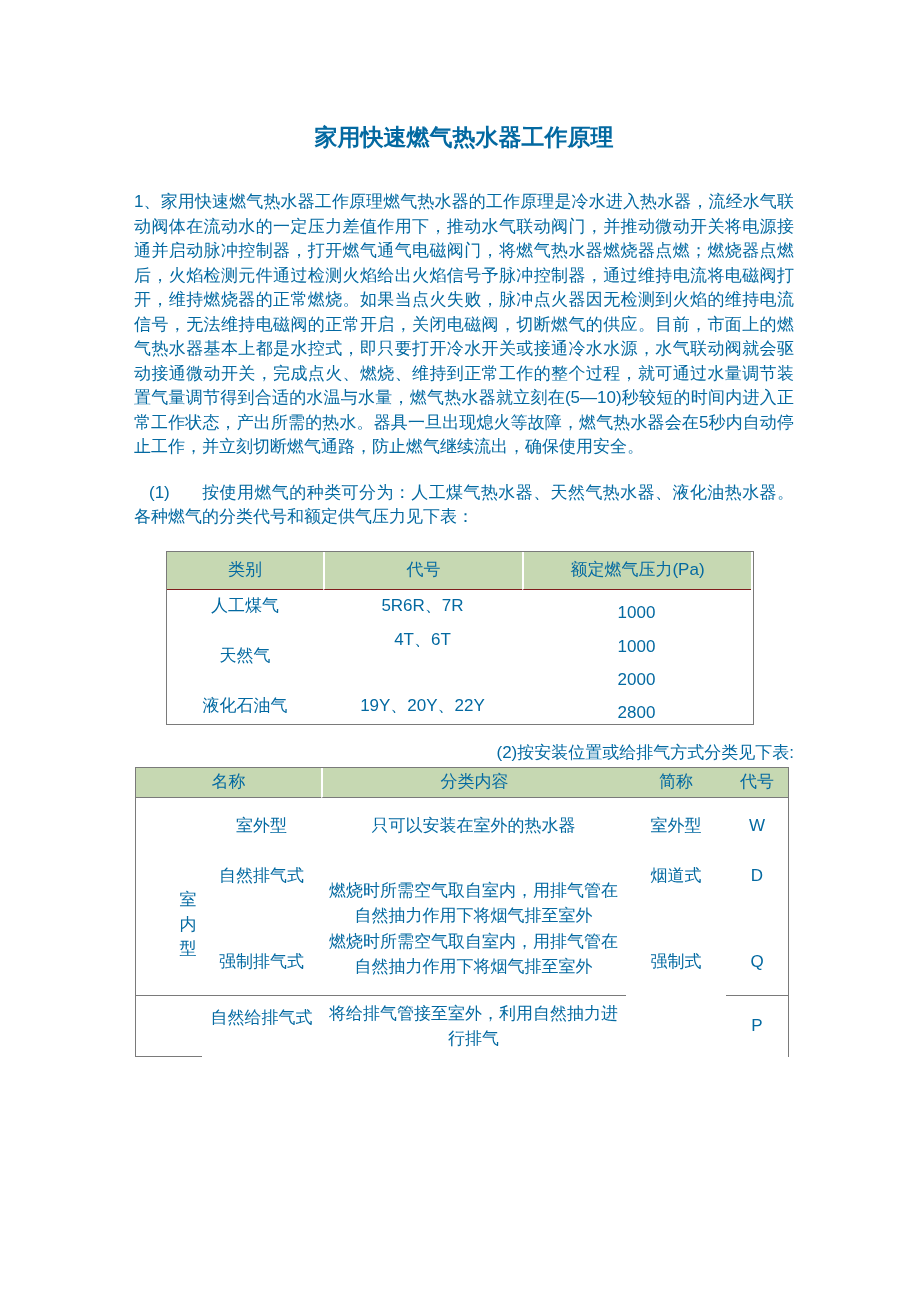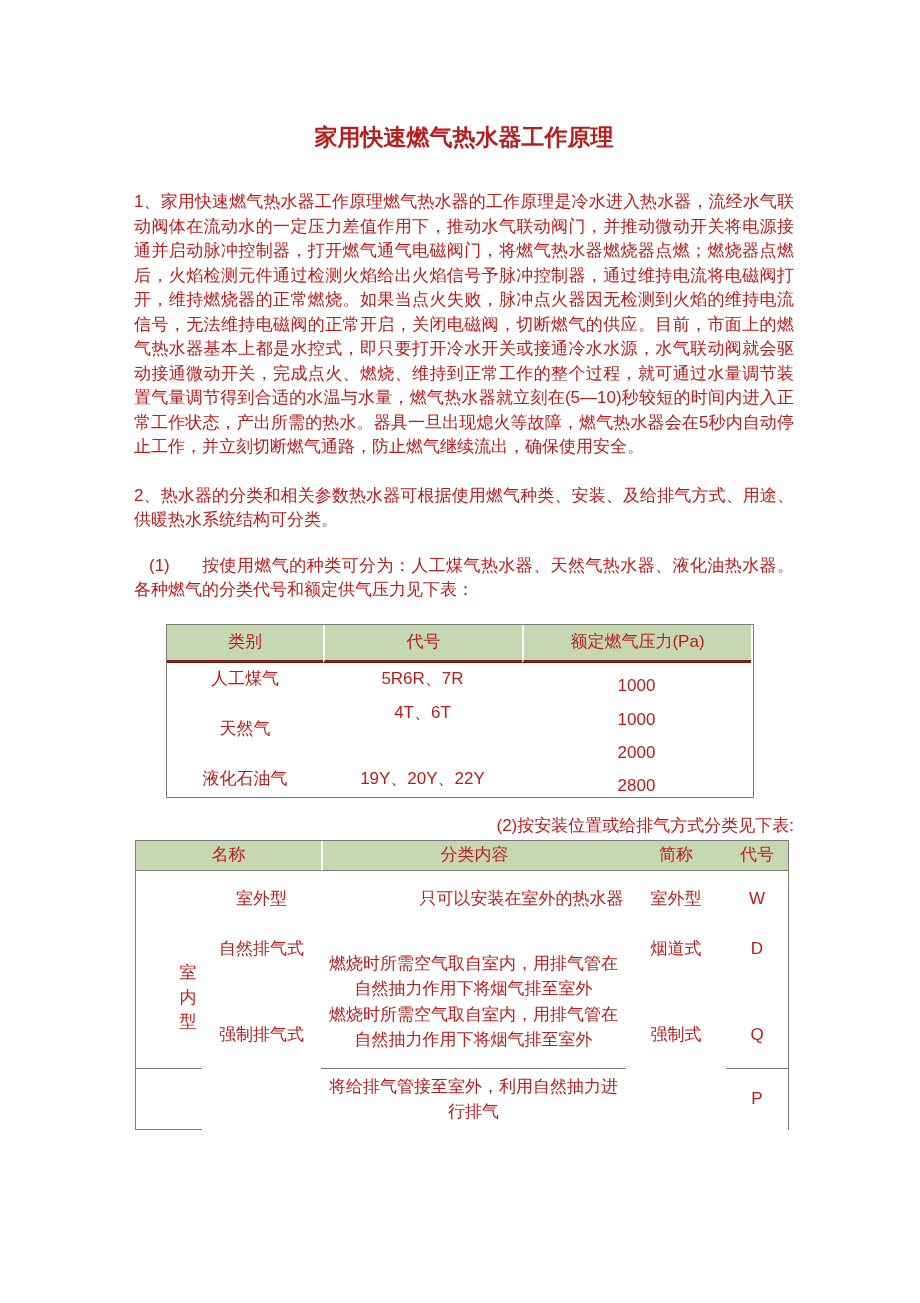--- a/index.html
+++ b/index.html
@@ -2,21 +2,21 @@
 <html><head>
 <meta charset="utf-8">
 <style>
   html,body { margin:0; padding:0; background:#ffffff; }
   .page {
     position:relative;
     width:920px; height:1303px;
     background:#ffffff;
     overflow:hidden;
     font-family:"Liberation Sans","DejaVu Sans",sans-serif;
-    color:#b91c1c;
+    color:#0369a1;
   }
   .content { margin:0 126px 0 134px; width:660px; }
   .title {
     margin:0; padding-top:122px;
     font-size:23px; font-weight:700;
     line-height:31px; text-align:center;
   }
   .para {
     margin:0; font-size:17px; line-height:24.5px;
     text-align:justify; line-break:anywhere;
@@ -35,21 +35,21 @@
     grid-template-rows:38px 34px 33px 33px 34px;
     width:586px;
     border:1px solid #7a7a7a;
     box-sizing:content-box;
     font-size:17px;
   }
   .t1 .cell, .t2 .cell {
     display:flex; align-items:center; justify-content:center;
     text-align:center; line-height:24.5px; box-sizing:border-box;
   }
-  .t1 .hc { background:#c6d8b2; border-bottom:3px solid #7f1d1d; }
+  .t1 .hc { background:#c6d8b2; border-bottom:1px solid #7f1d1d; }
   .t1 .wsep, .t2 .wsep { border-left:2px solid #ffffff; }
   .t1 .num span { position:relative; top:7px; }
 
   
   .t2 {
     margin:2px 0 0 1px;
     display:grid;
     grid-template-columns:66px 119px 305px 100px 62px;
     grid-template-rows:30px 57px 75px 65px 62px;
     width:652px;
@@ -70,21 +70,20 @@
 </head>
 <body>
 
 <div class="page">
   <div class="content">
 
     <h1 class="title">家用快速燃气热水器工作原理</h1>
 
     <p class="para p1">1、家用快速燃气热水器工作原理燃气热水器的工作原理是冷水进入热水器，流经水气联动阀体在流动水的一定压力差值作用下，推动水气联动阀门，并推动微动开关将电源接通并启动脉冲控制器，打开燃气通气电磁阀门，将燃气热水器燃烧器点燃；燃烧器点燃后，火焰检测元件通过检测火焰给出火焰信号予脉冲控制器，通过维持电流将电磁阀打开，维持燃烧器的正常燃烧。如果当点火失败，脉冲点火器因无检测到火焰的维持电流信号，无法维持电磁阀的正常开启，关闭电磁阀，切断燃气的供应。目前，市面上的燃气热水器基本上都是水控式，即只要打开冷水开关或接通冷水水源，水气联动阀就会驱动接通微动开关，完成点火、燃烧、维持到正常工作的整个过程，就可通过水量调节装置气量调节得到合适的水温与水量，燃气热水器就立刻在(5—10)秒较短的时间内进入正常工作状态，产出所需的热水。器具一旦出现熄火等故障，燃气热水器会在5秒内自动停止工作，并立刻切断燃气通路，防止燃气继续流出，确保使用安全。</p>
 
-    <p class="para p2">2、热水器的分类和相关参数热水器可根据使用燃气种类、安装、及给排气方式、用途、供暖热水系统结构可分类。</p>
 
     <p class="para p3"><span>(1)</span><span class="gap"></span><span>按使用燃气的种类可分为：人工煤气热水器、天然气热水器、液化油热水器。各种燃气的分类代号和额定供气压力见下表：</span></p>
 
     <div class="t1">
       <div class="cell hc" style="grid-area:1/1;">
           <span>类别</span>
         </div>
       <div class="cell hc wsep" style="grid-area:1/2;">
           <span>代号</span>
         </div>
@@ -139,21 +138,21 @@
       <div class="cell hc" style="grid-area:1/4;">
           <span>简称</span>
         </div>
       <div class="cell hc" style="grid-area:1/5;">
           <span>代号</span>
         </div>
 
       <div class="cell" style="grid-area:2/2;">
           <span>室外型</span>
         </div>
-      <div class="cell" style="grid-area:2/3;text-align:right;">
+      <div class="cell" style="grid-area:2/3;">
           <span class="w300">只可以安装在室外的热水器</span>
         </div>
       <div class="cell" style="grid-area:2/4;">
           <span>室外型</span>
         </div>
       <div class="cell" style="grid-area:2/5;">
           <span>W</span>
         </div>
 
       <div class="cell" style="grid-area:3/1/5/2;">
@@ -180,20 +179,23 @@
           <span class="w300">燃烧时所需空气取自室内，用排气管在自然抽力作用下将烟气排至室外</span>
         </div>
       <div class="cell" style="grid-area:4/4;">
           <span>强制式</span>
         </div>
       <div class="cell" style="grid-area:4/5;">
           <span>Q</span>
         </div>
 
       <div class="cell bt pb" style="grid-area:5/1;"></div>
+      <div class="cell bt v-top2" style="grid-area:5/2;">
+          <span>自然给排气式</span>
+        </div>
       <div class="cell bt" style="grid-area:5/3;">
           <span class="w300">将给排气管接至室外，利用自然抽力进行排气</span>
         </div>
       <div class="cell bt" style="grid-area:5/5;">
           <span>P</span>
         </div>
     </div>
 
   </div>
 </div>

